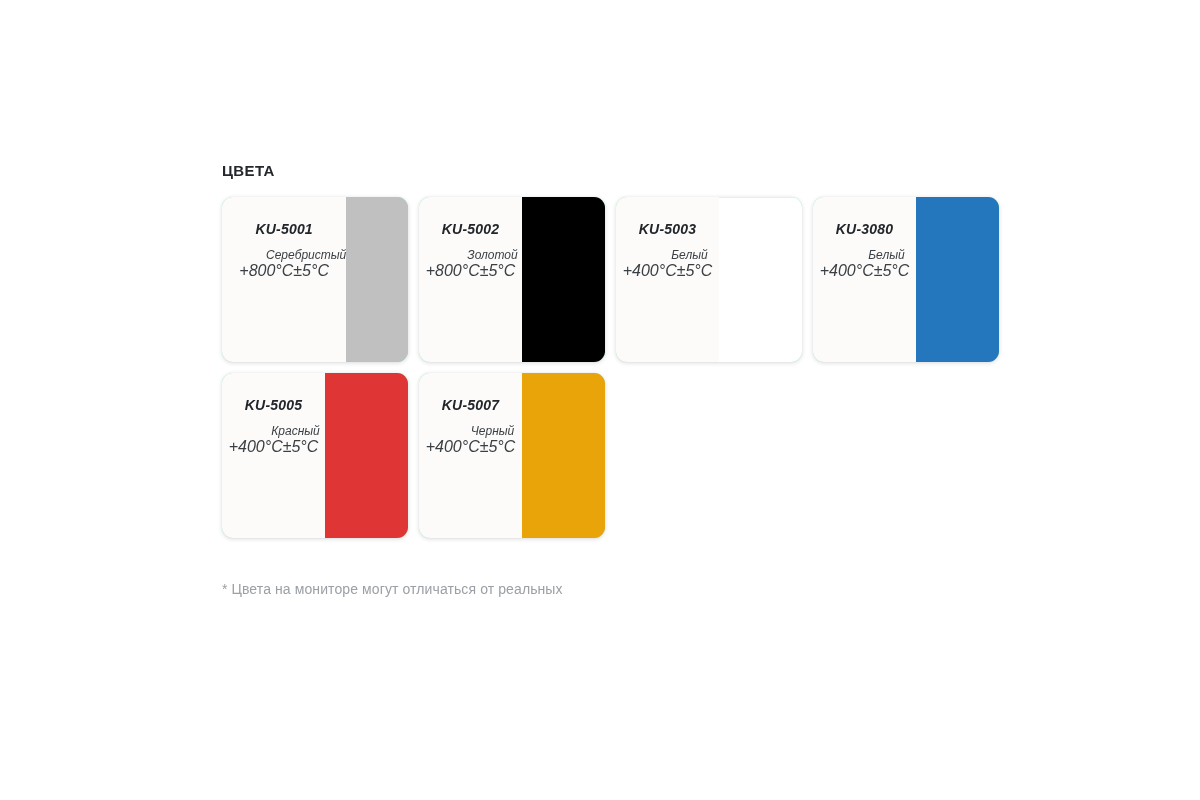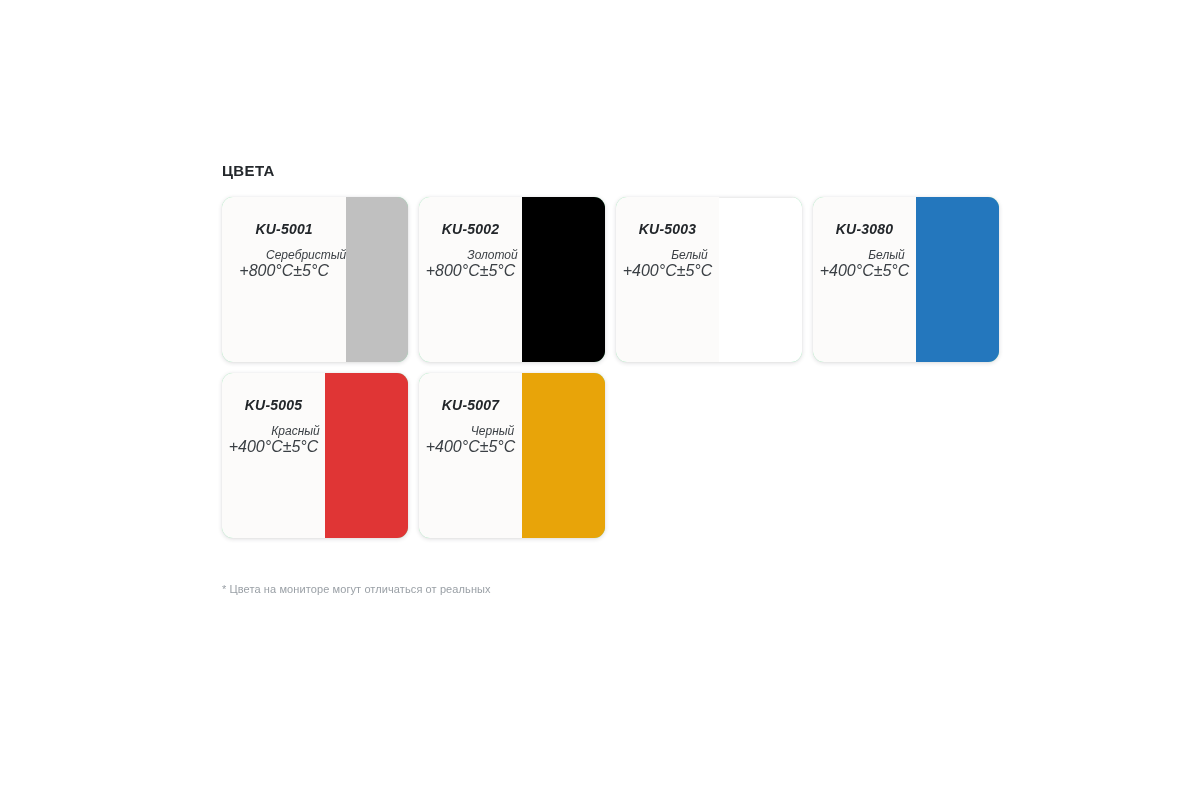--- a/index.html
+++ b/index.html
@@ -85,21 +85,21 @@
   }
   .swatch {
     flex: 1 1 auto;
     width: 100%;
   }
   .swatch.light-swatch {
     border-top: 1px solid #ededed;
   }
   .footnote {
     margin-top: 42px;
-    font-size: 11px;
+    font-size: 14px;
     color: #9aa0a6;
     line-height: 18px;
     letter-spacing: 0.1px;
   }
 </style>
 </head>
 <body>
 
 <div id="root">
   <div class="panel">

